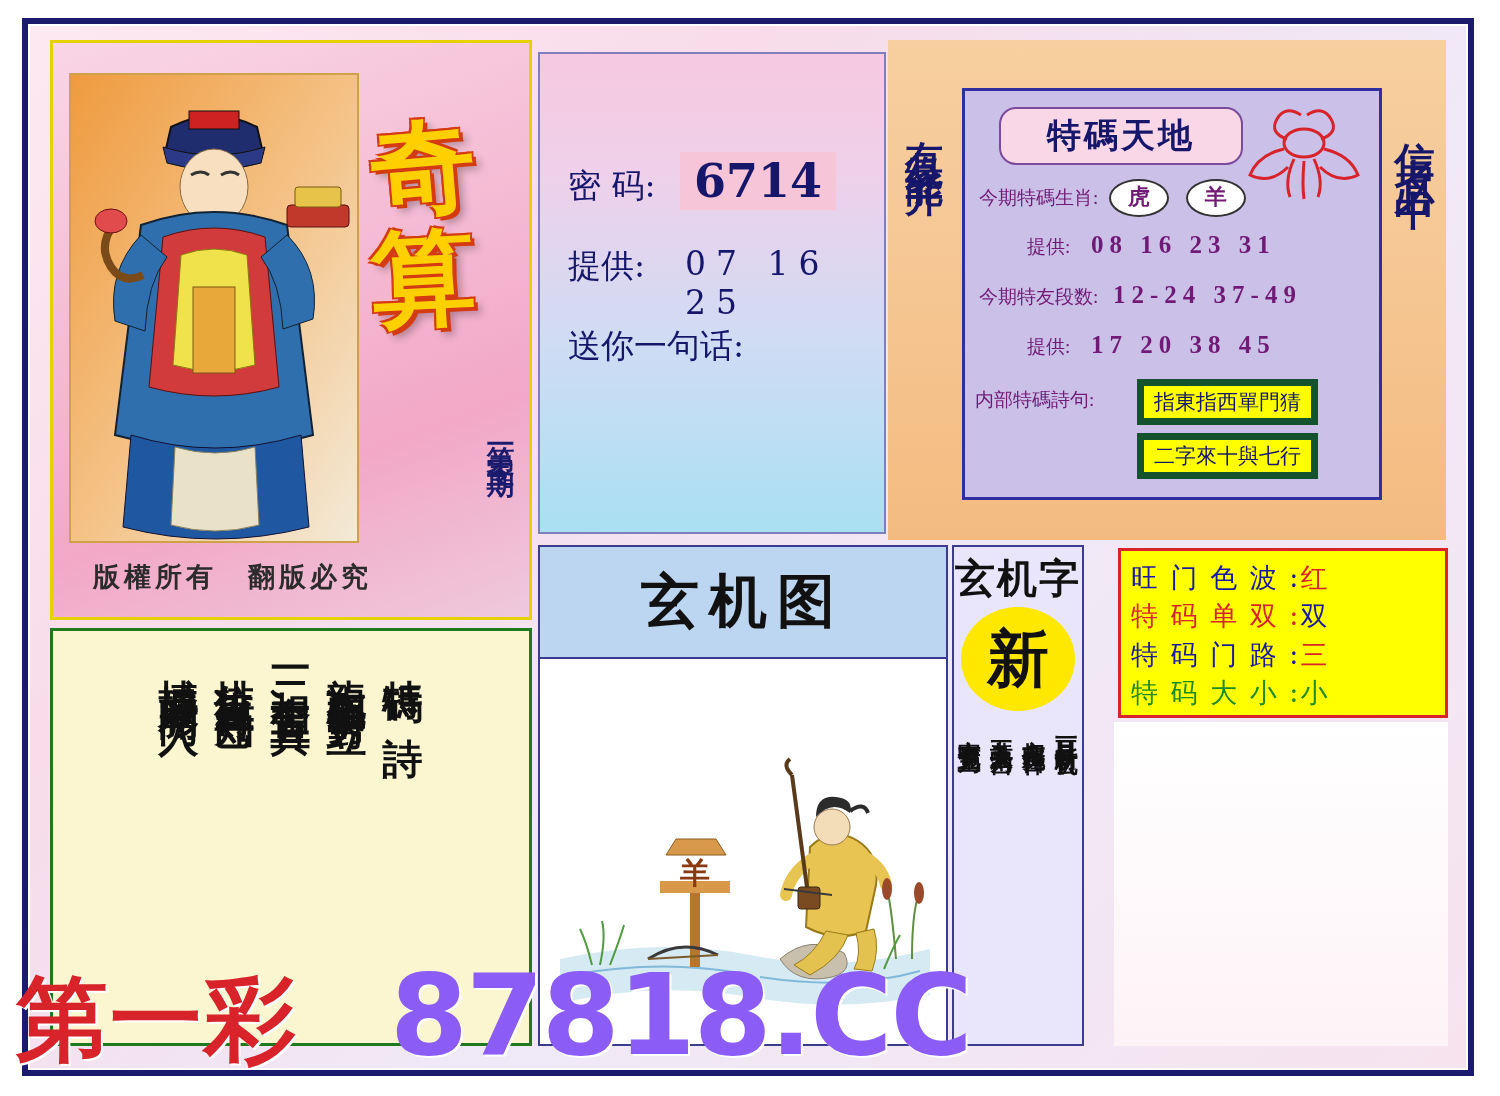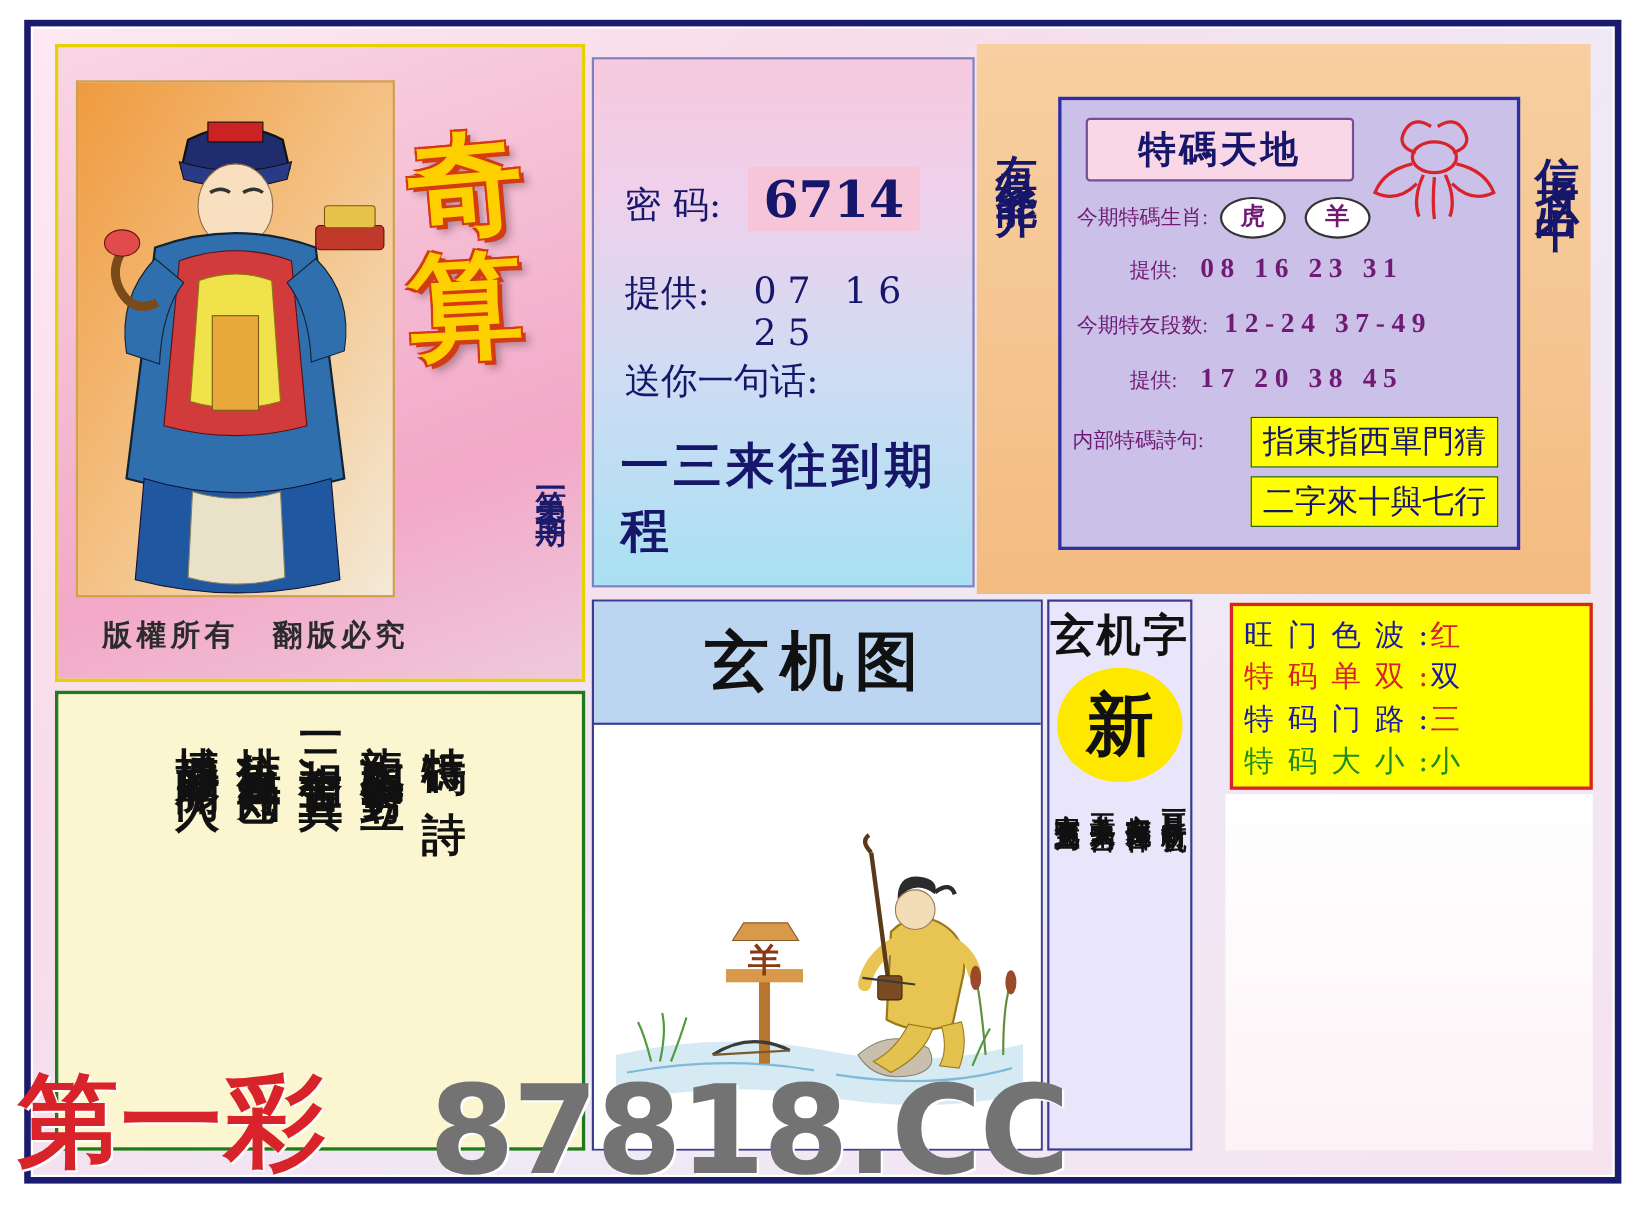--- a/index.html
+++ b/index.html
@@ -41,28 +41,28 @@
   .phrase{position:absolute;left:24px;top:340px;font-size:44px;font-weight:bold;color:#16166b;letter-spacing:4px;
       font-family:"DejaVu Serif","Liberation Serif",serif;}
 
   
   .orange-panel{position:absolute;left:888px;top:40px;width:558px;height:500px;background:linear-gradient(180deg,#f7cfa0 0%,#f5c48f 60%,#f3bb80 100%);}
   .vert-left{position:absolute;left:898px;top:110px;writing-mode:vertical-rl;font-size:38px;font-weight:bold;color:#16166b;letter-spacing:14px;
       font-family:"DejaVu Serif","Liberation Serif",serif;}
   .vert-right{position:absolute;left:1388px;top:110px;writing-mode:vertical-rl;font-size:40px;font-weight:bold;color:#16166b;letter-spacing:16px;
       font-family:"DejaVu Serif","Liberation Serif",serif;}
   .tema{position:absolute;left:962px;top:88px;width:420px;height:412px;background:#cbc1e8;border:3px solid #2f2fa2;box-sizing:border-box;}
-  .tema-title{position:absolute;left:22px;top:16px;width:240px;height:54px;background:#f9d7e6;border:2px solid #7a4b9a;border-radius:4px;
+  .tema-title{position:absolute;left:34px;top:16px;width:240px;height:54px;background:#f9d7e6;border:2px solid #7a4b9a;border-radius:17px;
      display:flex;align-items:center;justify-content:center;}
   .tema-title span{font-size:34px;font-weight:bold;color:#16166b;letter-spacing:3px;font-family:"DejaVu Serif","Liberation Serif",serif;}
   .tema-line{position:absolute;font-size:19px;color:#701a75;font-family:Liberation Serif, serif;white-space:nowrap;}
   .zodiac{display:inline-block;width:56px;height:34px;border:2px solid #333;border-radius:50%;background:#fff;text-align:center;
       line-height:32px;font-size:22px;font-weight:bold;margin:0 6px;}
   .nums{font-size:25px;font-weight:bold;letter-spacing:6px;}
-  .poem-box{position:absolute;background:#ffff00;border:1px solid #14532d;padding:2px 10px;font-size:29px;color:#16166b;
+  .poem-box{position:absolute;background:#ffff00;border:7px solid #14532d;padding:2px 10px;font-size:21px;color:#16166b;
       font-family:"DejaVu Serif","Liberation Serif",serif;white-space:nowrap;}
   .flower{position:absolute;right:10px;top:12px;width:130px;height:100px;}
 
   
   .poem-panel{position:absolute;left:50px;top:628px;width:482px;height:418px;background:#fbf6d0;border:3px solid #1f7a1f;box-sizing:border-box;}
   .poem-cols{position:absolute;left:0;top:0;width:100%;height:100%;display:flex;flex-direction:row-reverse;justify-content:center;gap:14px;padding:16px 18px;box-sizing:border-box;}
   .poem-col{writing-mode:vertical-rl;font-size:40px;font-weight:bold;color:#111;letter-spacing:6px;line-height:1.05;
       font-family:"DejaVu Serif","Liberation Serif",serif;}
 
   
@@ -86,22 +86,22 @@
      padding:8px 10px;}
   .info-row{display:flex;align-items:center;justify-content:flex-start;font-size:27px;font-weight:normal;
      font-family:"DejaVu Serif","Liberation Serif",serif;line-height:1.42;}
   .info-row .lab{letter-spacing:2px;}
   .white-area{position:absolute;left:1114px;top:722px;width:334px;height:324px;background:linear-gradient(180deg,#ffffff 0%,#fdf3f7 100%);}
 
   
   .wm{position:absolute;left:8px;top:950px;width:1100px;height:110px;pointer-events:none;}
   .wm .t1{position:absolute;left:8px;top:8px;font-size:92px;font-weight:bold;color:#d8232a;letter-spacing:2px;
       font-family:"DejaVu Serif","Liberation Serif",serif;text-shadow:2px 2px 0 #fff;}
-  .wm .t2{position:absolute;left:382px;top:0px;font-size:112px;font-weight:bold;color:#737373;letter-spacing:-2px;
-      font-family:"DejaVu Sans","Liberation Sans",sans-serif;text-shadow:2px 2px 0 #fff;margin-top:13px;}
+  .wm .t2{position:absolute;left:382px;top:0px;font-size:112px;font-weight:bold;color:#8b5cf6;letter-spacing:-2px;
+      font-family:"DejaVu Sans","Liberation Sans",sans-serif;text-shadow:2px 2px 0 #fff;}
 </style>
 </head>
 <body>
 
 <div id="page">
   <div class="outer-frame"></div>
   <div class="inner-bg"></div>
 
   <div class="poster">
     <div class="poster-img">
@@ -148,21 +148,20 @@
     <div class="issue">第一零三期</div>
     <div class="copyright">版權所有　翻版必究</div>
   </div>
 
   <div class="secret">
     <div class="secret-row pw-label">密 码:</div>
     <div class="pw-val">6714</div>
     <div class="secret-row give-label">提供:</div>
     <div class="secret-row give-nums">07  16  25</div>
     <div class="secret-row phrase-label">送你一句话:</div>
-    <div class="phrase">一三来往到期程</div>
   </div>
 
   <div class="orange-panel"></div>
   <div class="vert-left">有缘能开</div>
   <div class="vert-right">信者必中</div>
 
   <div class="tema">
     <div class="tema-title">
       <span>特碼天地</span>
     </div>

